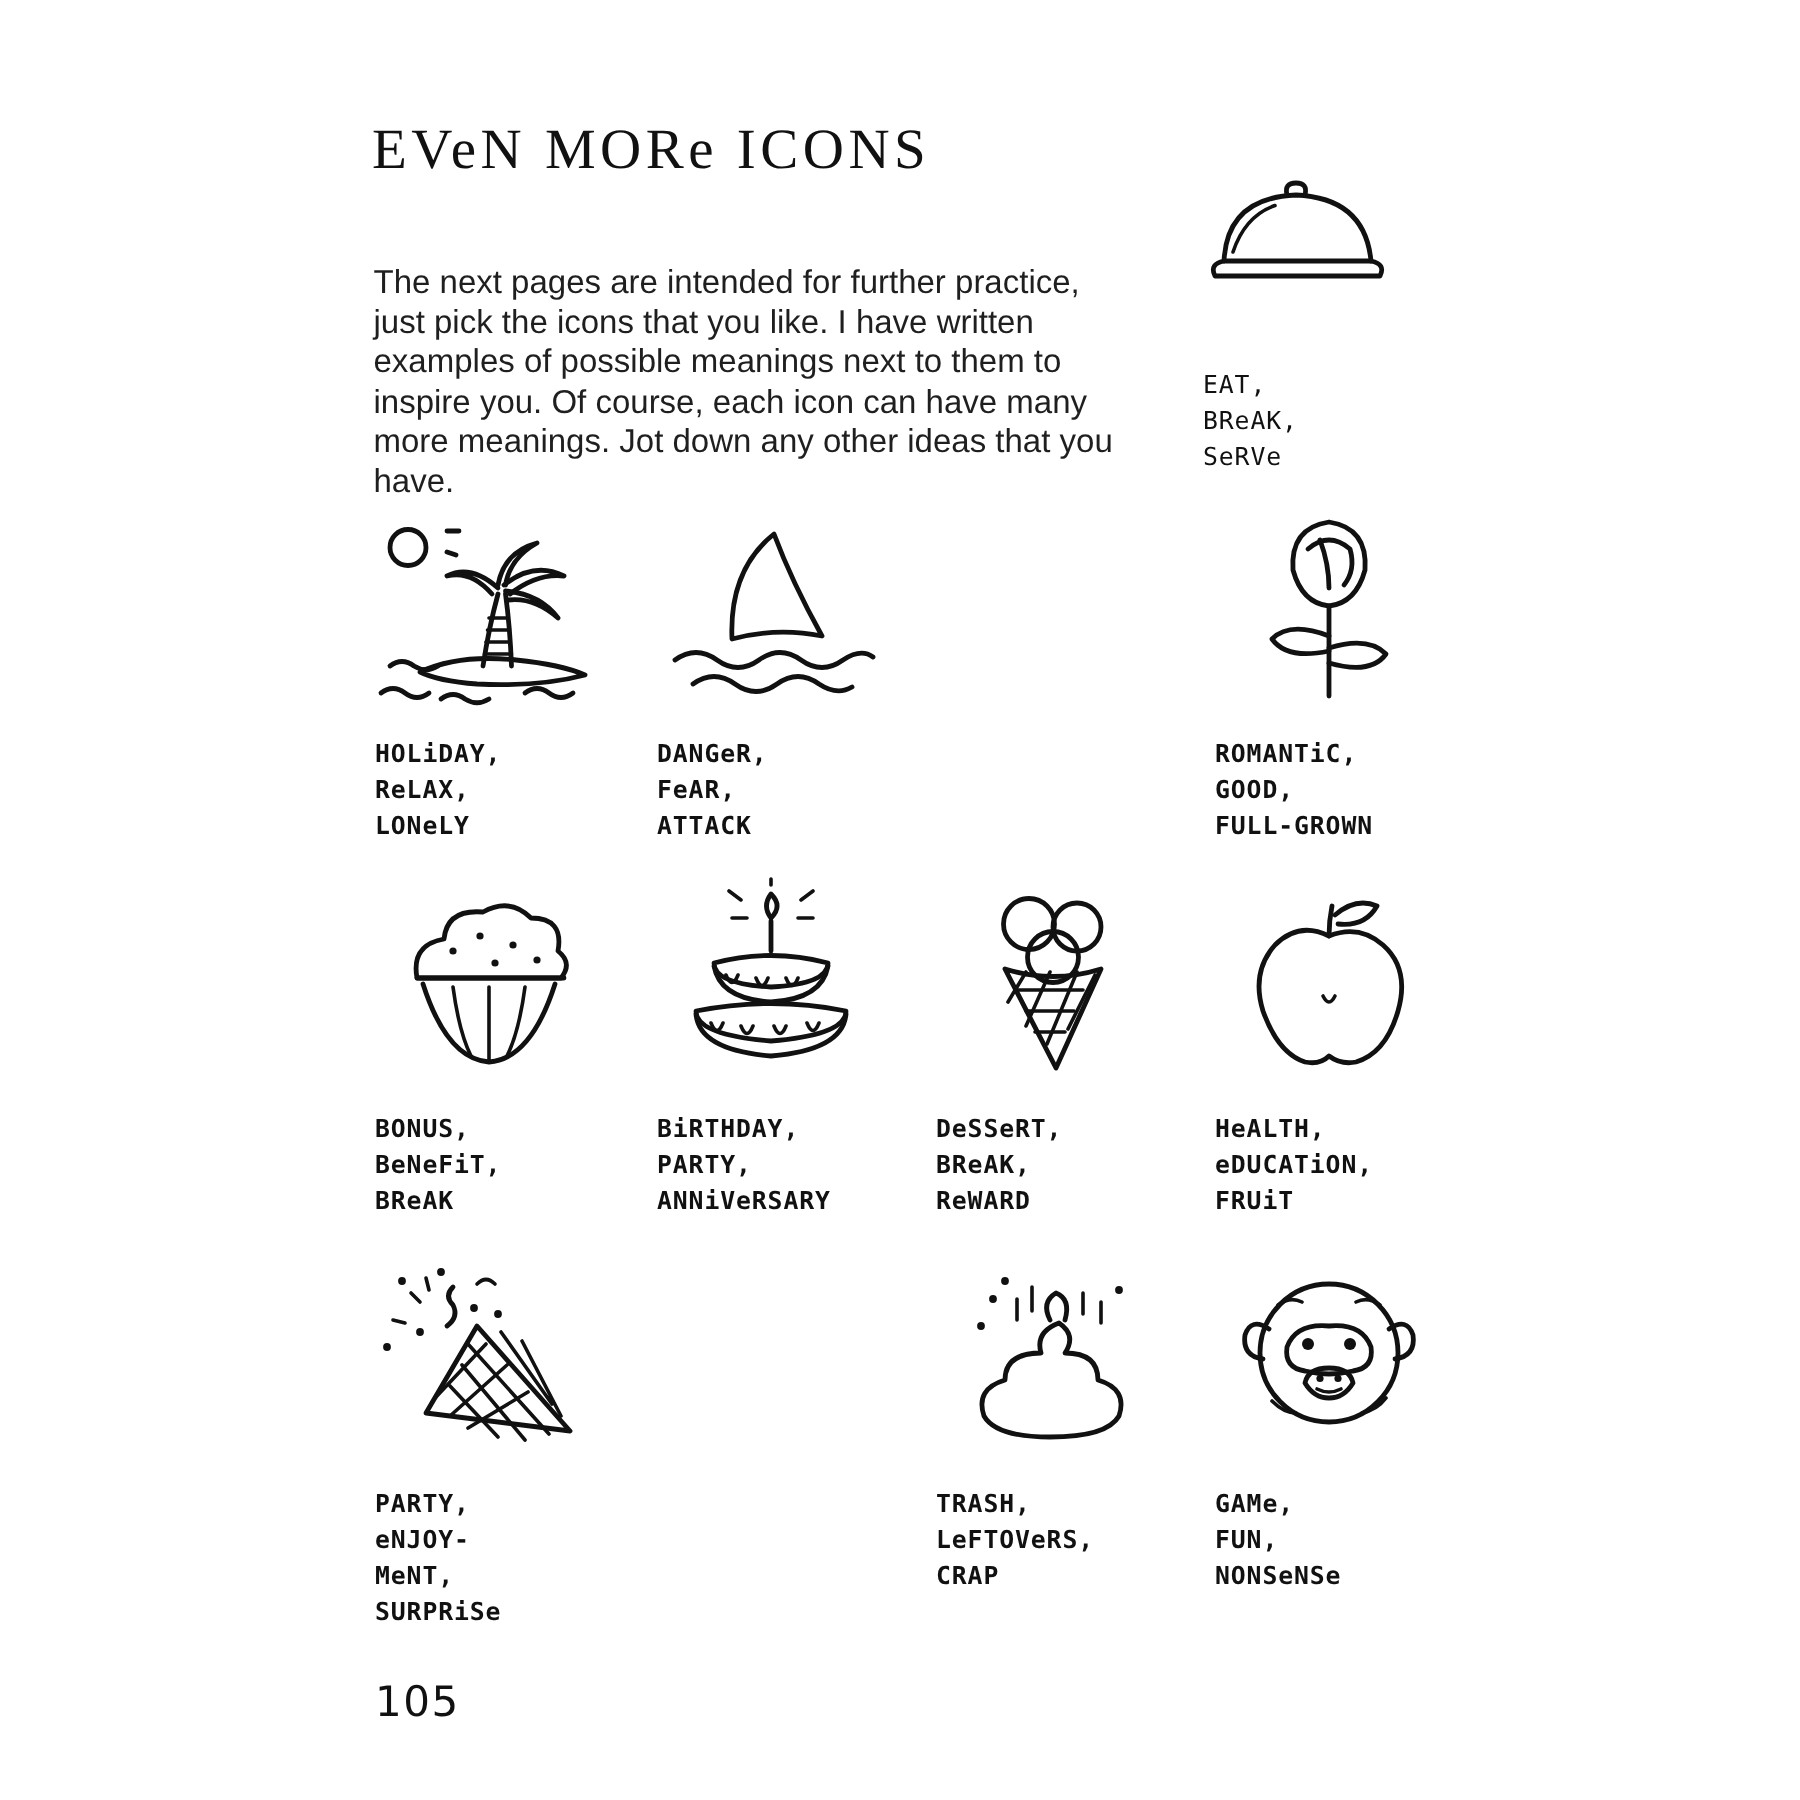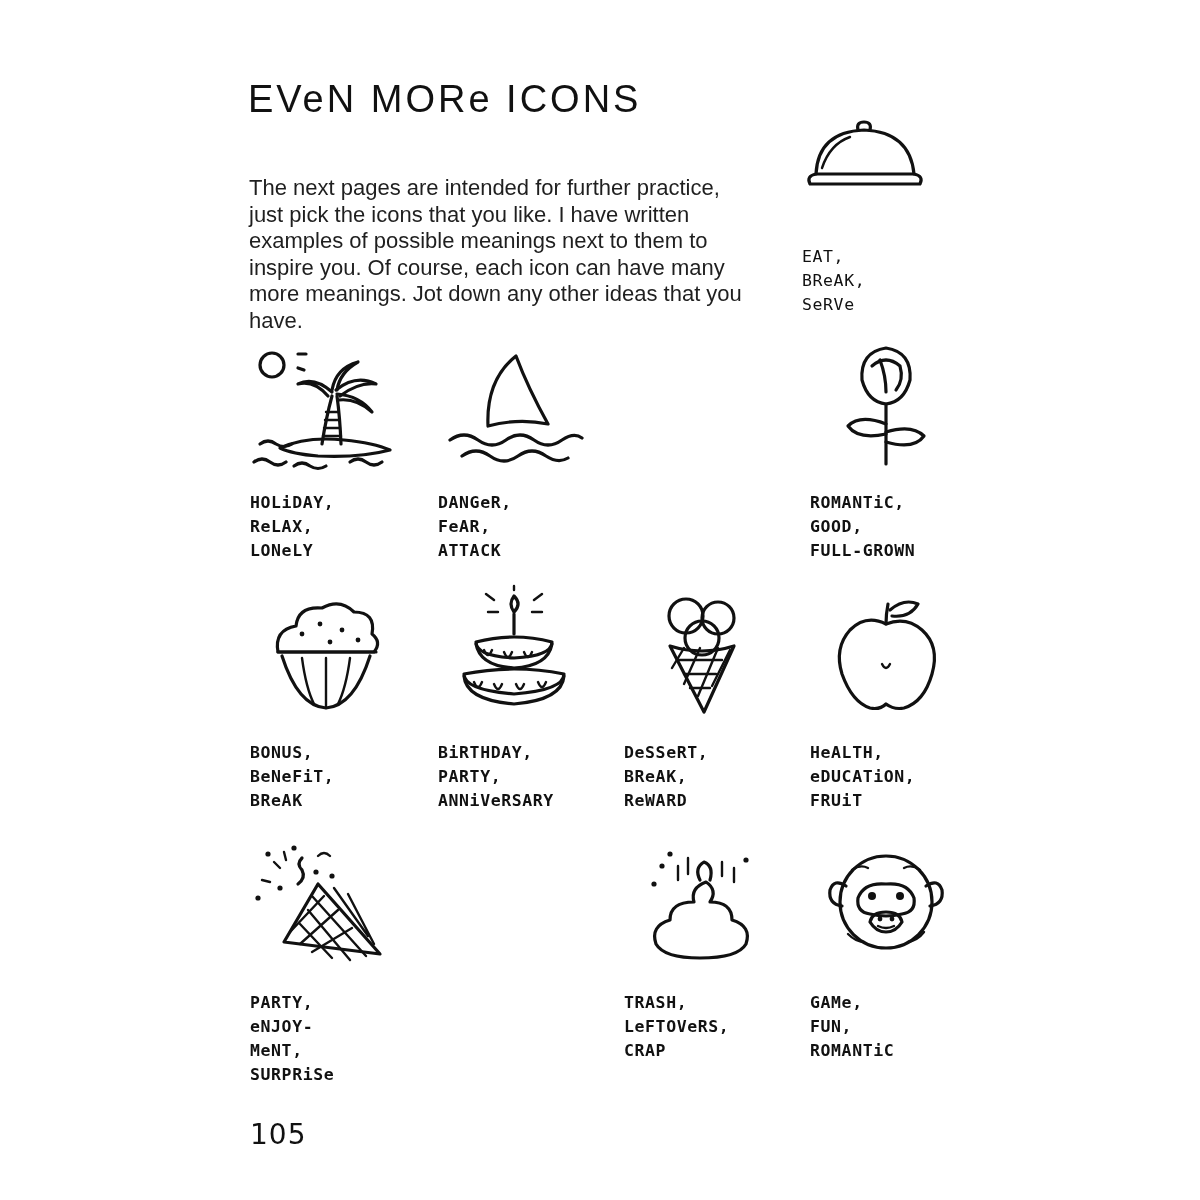--- a/index.html
+++ b/index.html
@@ -22,21 +22,21 @@
     height: 1200px;
   }
   .title {
     position: absolute;
     left: 248px;
     top: 78px;
     font-size: 38px;
     letter-spacing: 3px;
     font-weight: 400;
     color: #111;
-    font-family: Liberation Sans, sans-serif;
+    font-family: Liberation Serif, serif;
   }
   .intro {
     position: absolute;
     left: 249px;
     top: 175px;
     width: 500px;
     font-size: 22px;
     line-height: 26.5px;
     color: #1f1f1f;
   }
@@ -316,20 +316,20 @@
             <circle class="ink-fill" cx="72" cy="56" r="4"></circle>
             <circle class="ink-fill" cx="100" cy="56" r="4"></circle>
             <path class="ink" d="M70 82 Q72 72 86 72 Q100 72 102 82 Q96 92 86 92 Q76 92 70 82 Z"></path>
             <circle class="ink-fill" cx="80" cy="79" r="2.4"></circle>
             <circle class="ink-fill" cx="92" cy="79" r="2.4"></circle>
             <path class="ink-thin" d="M78 86 Q86 90 94 86"></path>
           </svg>
         </div>
         <div class="caption">GAMe,
 FUN,
-ROMANTiC</div>
+NONSeNSe</div>
       </div>
     </div>
 
   </div>
 
   <div class="pageno">105</div>
 </div>
 
 </body></html>

